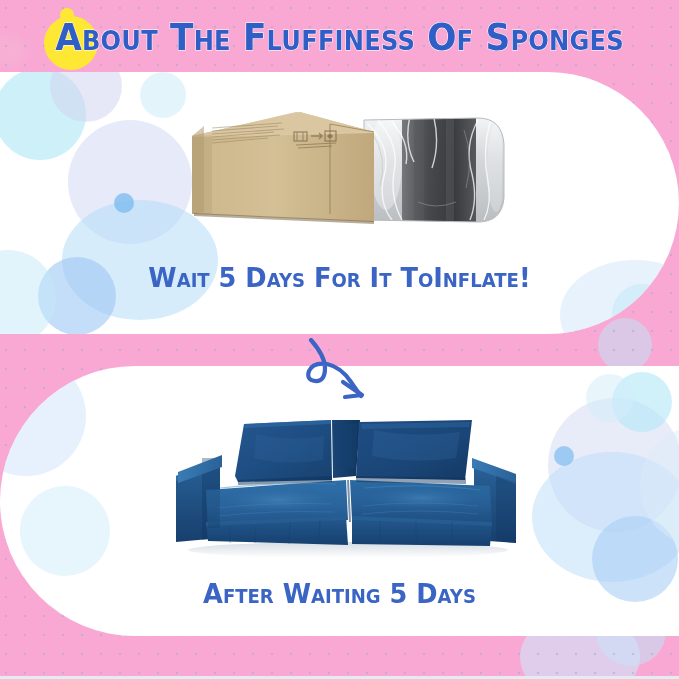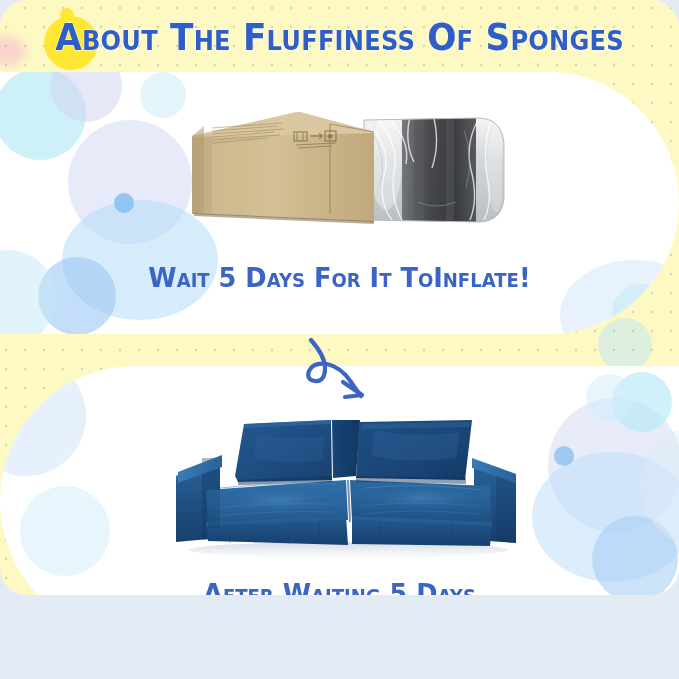--- a/index.html
+++ b/index.html
@@ -6,24 +6,23 @@
   html,body { width:679px; height:679px; overflow:hidden; }
   body {
     font-family:"Liberation Sans", sans-serif;
     background:#e3ebf5;
     position:relative;
   }
 
   
   #page {
     position:absolute; inset:0;
-    width:679px; height:595px;
-    background:#fef9c3;
+    width:679px; height:676px;
+    background:#f9a8d4;
     overflow:hidden;
-    border-radius:27px;
   }
 
   
   .dots {
     position:absolute; inset:0;
     background-image:
       radial-gradient(circle at 2px 2px, rgba(150,170,200,.45) 1.4px, transparent 1.6px);
     background-size:19px 19px;
     background-position:4px 6px;
     pointer-events:none;

